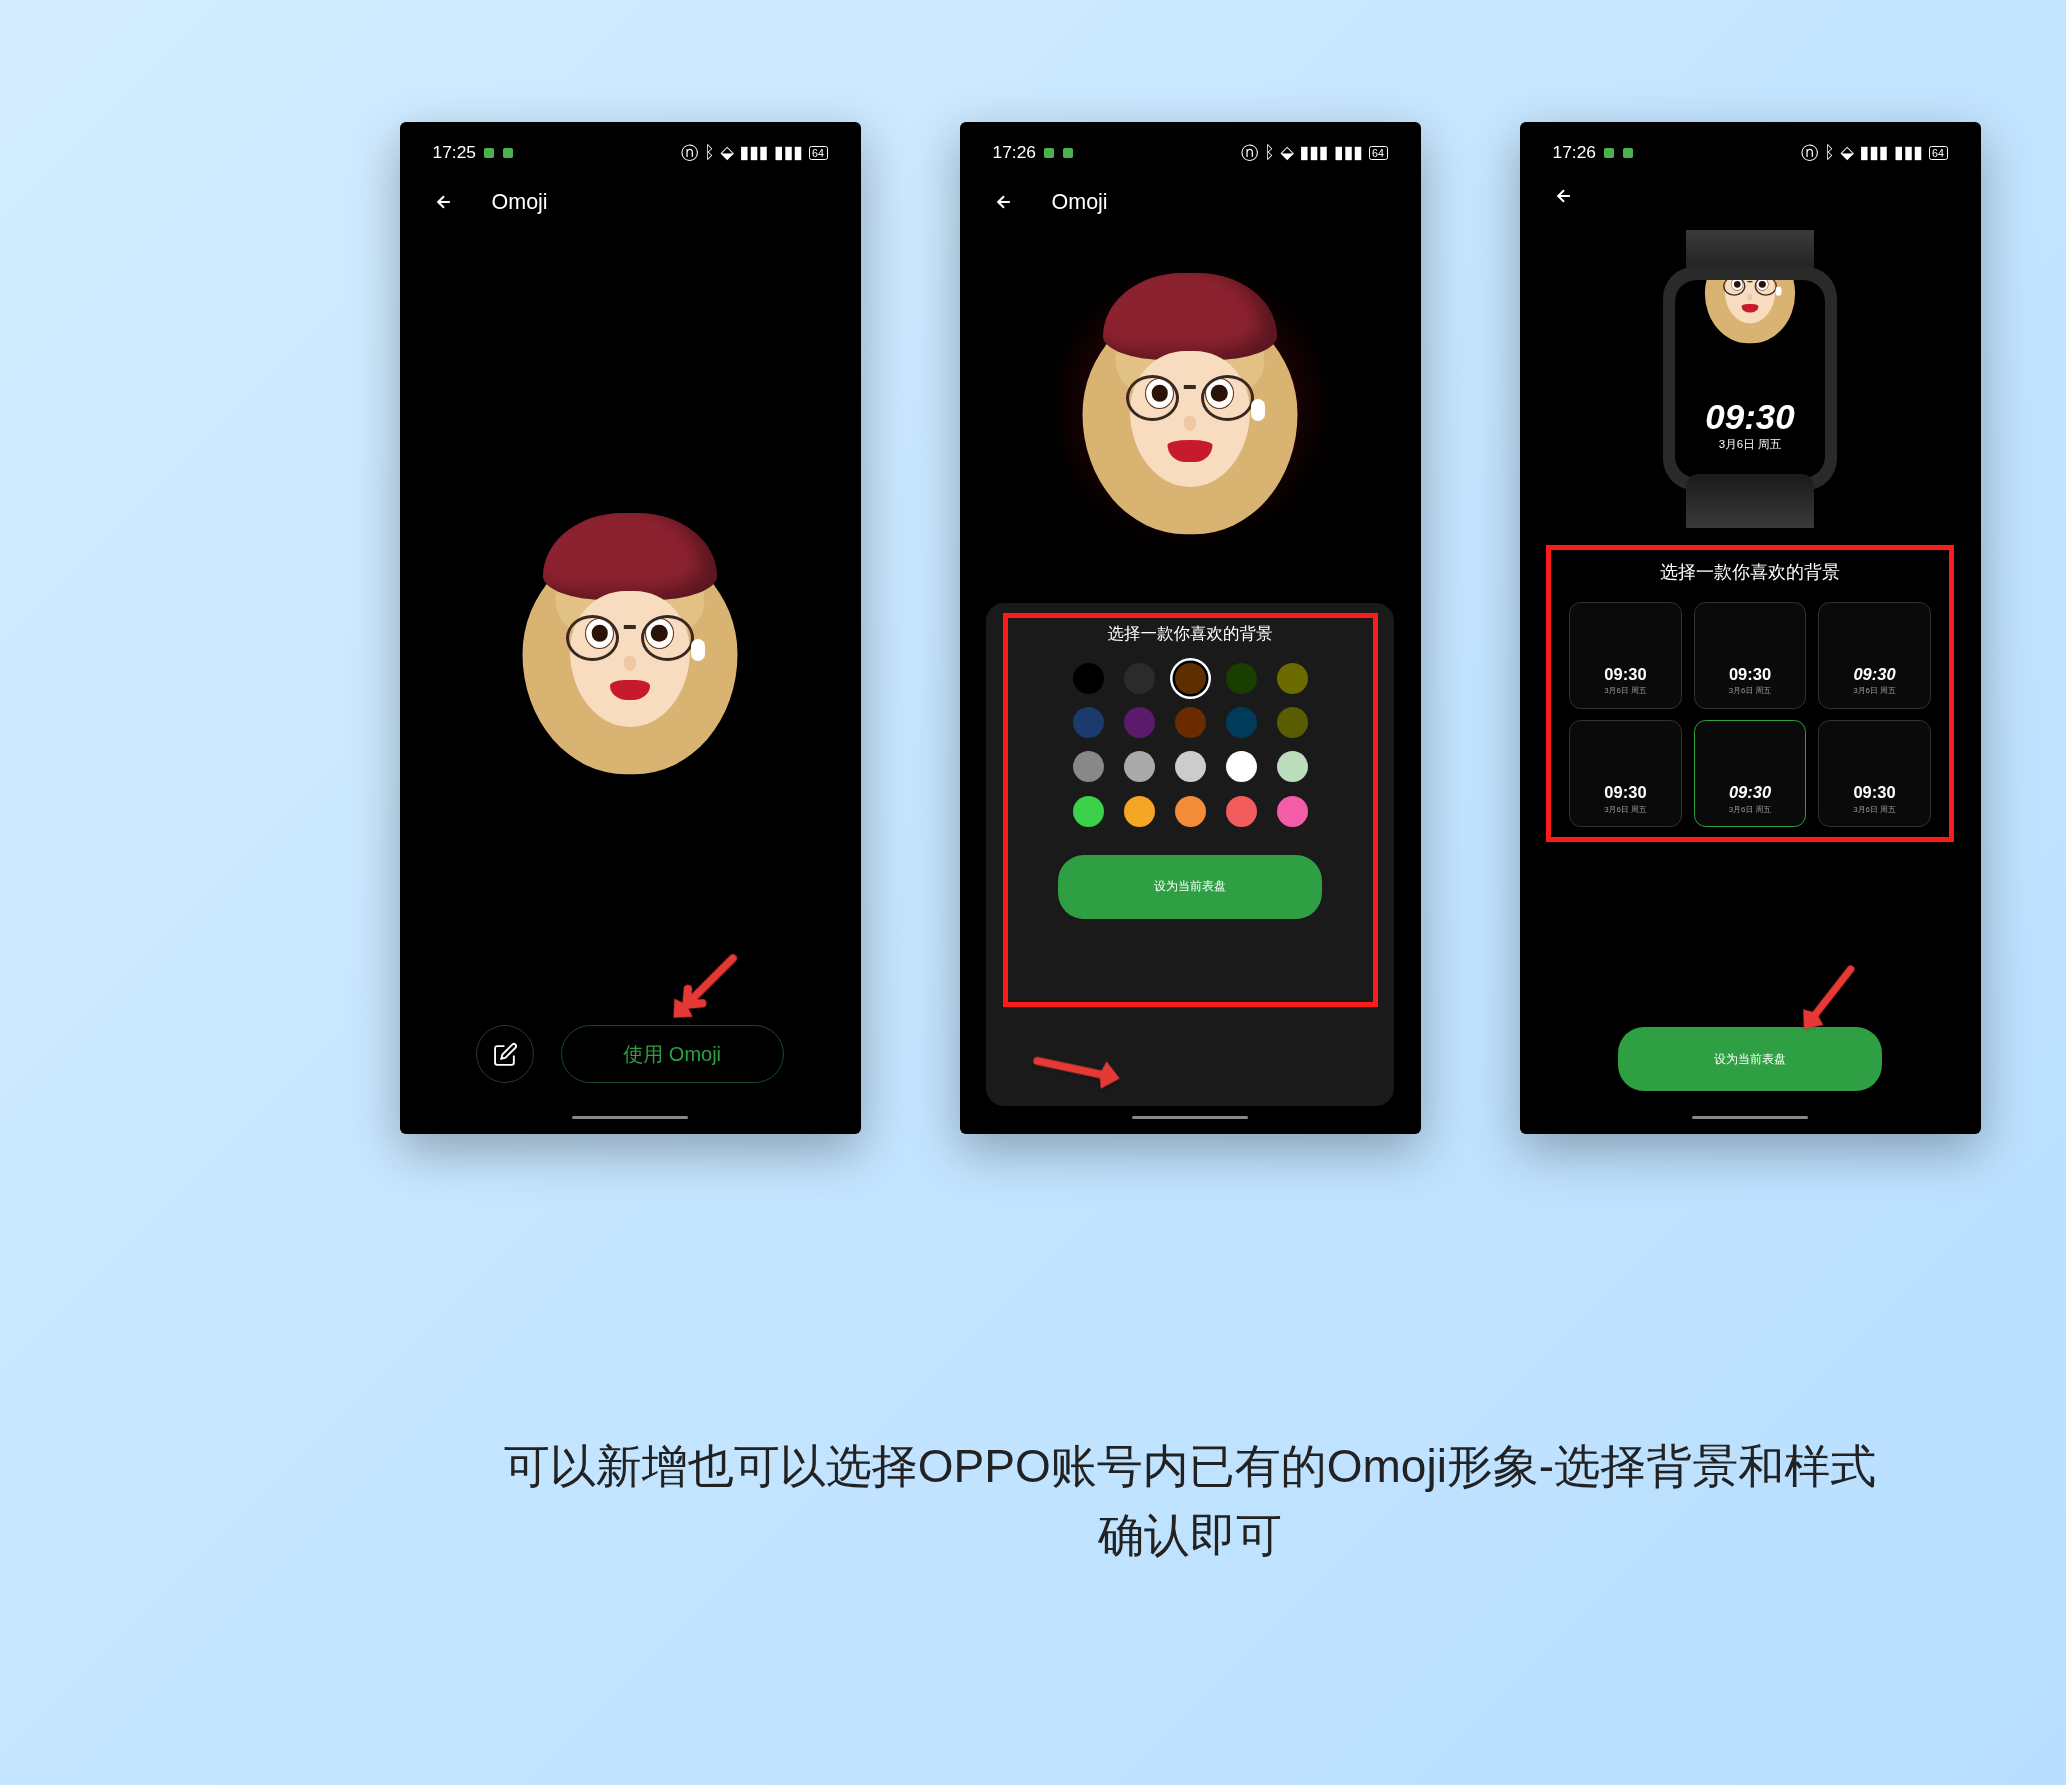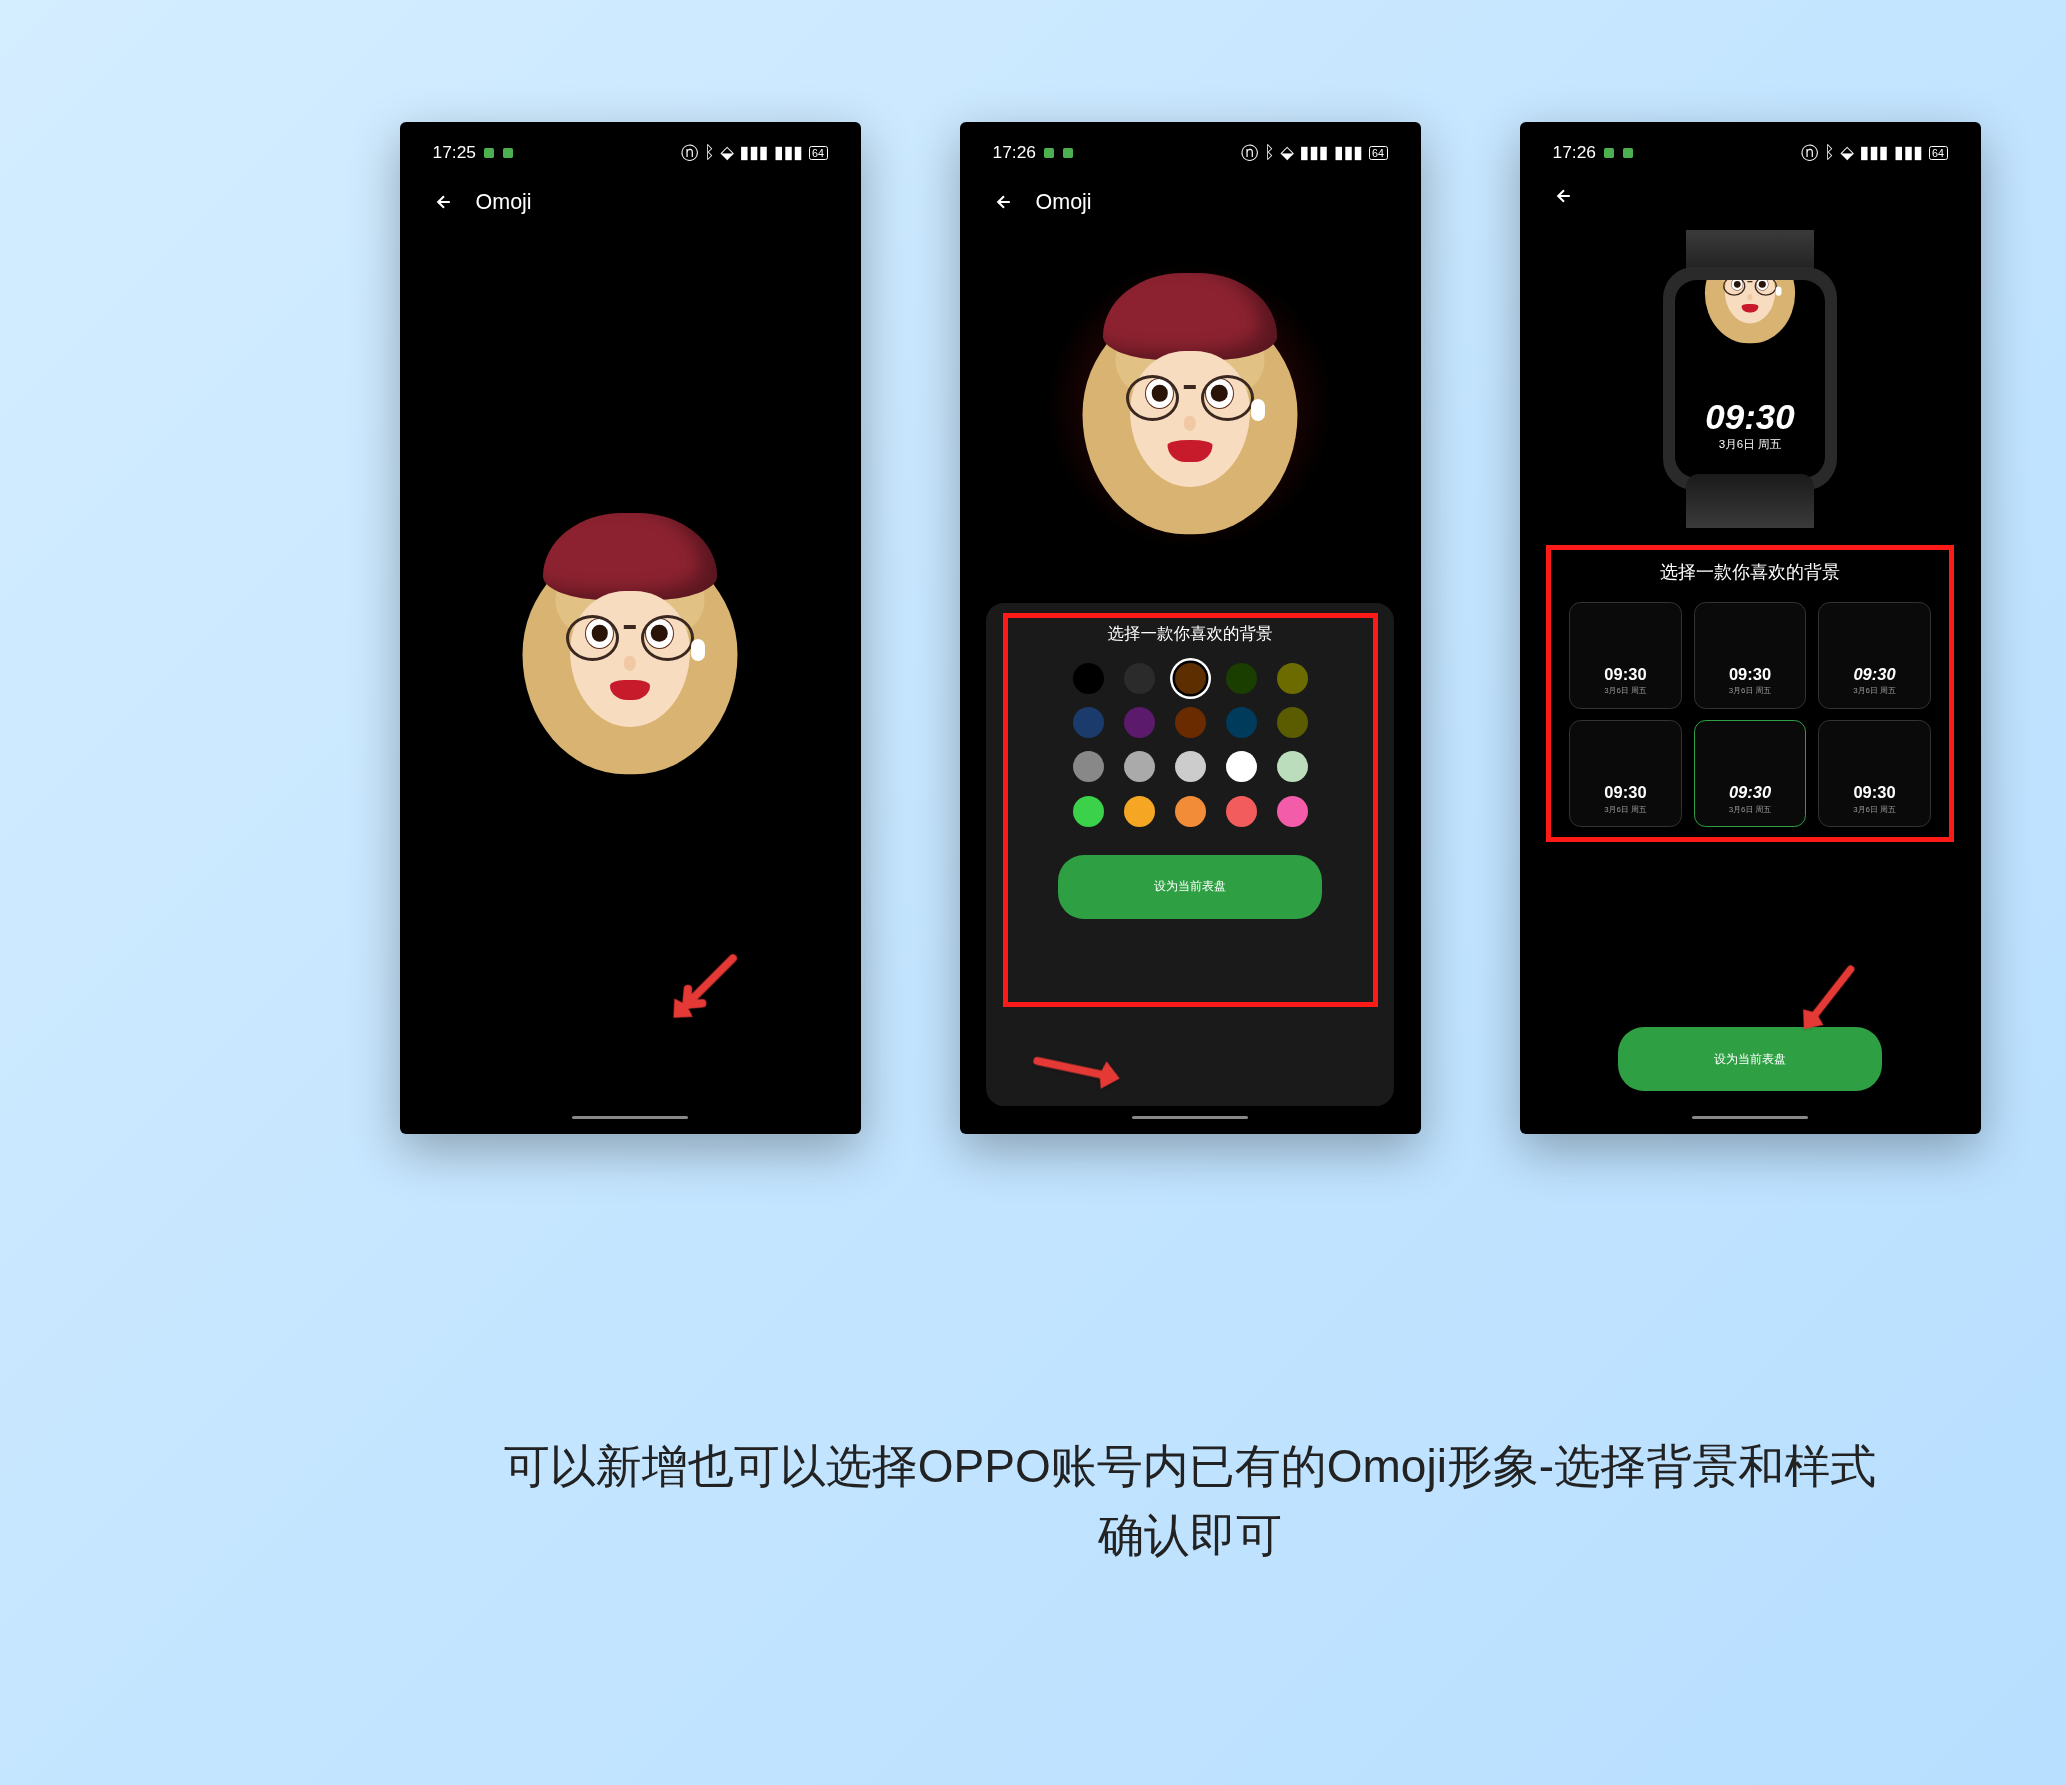--- a/index.html
+++ b/index.html
@@ -4,21 +4,21 @@
 <style>
 *{margin:0;padding:0;box-sizing:border-box}
 body{width:2380px;height:1785px;background:linear-gradient(135deg,#d4edff 0%,#c4e5ff 50%,#b8dfff 100%);font-family:-apple-system,BlinkMacSystemFont,"PingFang SC","Microsoft YaHei",sans-serif;position:relative}
 .phones{display:flex;justify-content:center;gap:99px;padding-top:122px}
 .phone{width:461px;height:1012px;background:#000;border-radius:6px;padding:10px;position:relative;box-shadow:0 16.5px 50px rgba(0,0,0,0.3)}
 .screen{width:100%;height:100%;background:#000;border-radius:37px;overflow:hidden;display:flex;flex-direction:column;position:relative}
 .status-bar{height:41px;display:flex;justify-content:space-between;align-items:center;padding:0 23px;color:#fff;font-size:17.4px;font-weight:500}
 .status-left{display:flex;gap:8.3px;align-items:center}
 .status-right{display:flex;gap:5.8px;align-items:center}
 .sicon{width:10px;height:10px;display:inline-block}
-.header{height:58px;display:flex;align-items:center;gap:20px;padding:0 23px}
+.header{height:58px;display:flex;align-items:center;gap:36px;padding:0 23px}
 .back-arrow{width:23px;height:23px;color:#fff;display:flex;align-items:center;justify-content:center}
 .header-title{color:#fff;font-size:21.5px;font-weight:500}
 .avatar-area{flex:1;display:flex;align-items:center;justify-content:center;position:relative}
 .avatar{position:relative;width:298px;height:298px;margin-top:-66px}
 .avatar-glow{width:298px;height:298px;position:absolute;left:50%;top:50%;transform:translate(-50%,-50%);background:radial-gradient(circle,rgba(170,20,20,0.5) 0%,transparent 68%)}
 .av-hair{position:absolute;left:50%;top:50%;transform:translate(-50%,-44%);width:215px;height:231px;background:#d8b372;border-radius:50% 50% 48% 48%/48% 48% 52% 52%}
 .av-hair-top{position:absolute;left:50%;top:14%;transform:translateX(-50%);width:149px;height:107px;background:#e1c184;border-radius:50% 50% 40% 40%/60% 60% 40% 40%}
 .av-beret{position:absolute;left:50%;top:6%;transform:translateX(-50%);width:174px;height:87px;background:#8c2230;border-radius:50% 50% 40% 40%/80% 80% 30% 30%;box-shadow:inset -16.5px -8.3px 16.5px rgba(0,0,0,0.35)}
 .av-face{position:absolute;left:50%;top:32%;transform:translateX(-50%);width:120px;height:136px;background:#f8dcc0;border-radius:46% 46% 50% 50%/44% 44% 56% 56%}
 .av-eyeL,.av-eyeR{position:absolute;width:29px;height:31px;background:#fff;border-radius:50%;top:41%;border:1.2px solid #5c2a1a}
@@ -110,20 +110,28 @@
       <div class="av-glasses">
               <div class="av-glL"></div>
               <div class="av-glB"></div>
               <div class="av-glR"></div>
             </div>
       <div class="av-nose"></div>
             <div class="av-lips"></div>
             <div class="av-earpod"></div>
     </div>
   </div>
+  <div class="actions">
+    <div class="edit-btn">
+            <svg width="25" height="25" viewBox="0 0 24 24" fill="none" stroke="#fff" stroke-width="1.8">
+              <path d="M11 4H4a2 2 0 0 0-2 2v14a2 2 0 0 0 2 2h14a2 2 0 0 0 2-2v-7M18.5 2.5a2.12 2.12 0 0 1 3 3L12 15l-4 1 1-4 9.5-9.5z"></path>
+            </svg>
+          </div>
+    <div class="use-btn">使用 Omoji</div>
+  </div>
   <div class="arrow-red" style="left:248px;bottom:116px;transform:rotate(135deg)"><svg width="91" height="41" viewBox="0 0 220 100">
             <path d="M10 50 L170 50 M170 50 L140 25 M170 50 L140 75" stroke="#e53935" stroke-width="20" fill="none" stroke-linecap="round"></path>
             <path d="M170 50 L215 50 L180 18 Z M170 50 L215 50 L180 82 Z" fill="#e53935"></path>
           </svg></div>
   <div class="home-indicator"></div>
 </div>
 </div>
 
 <div class="phone">
 <div class="screen">

